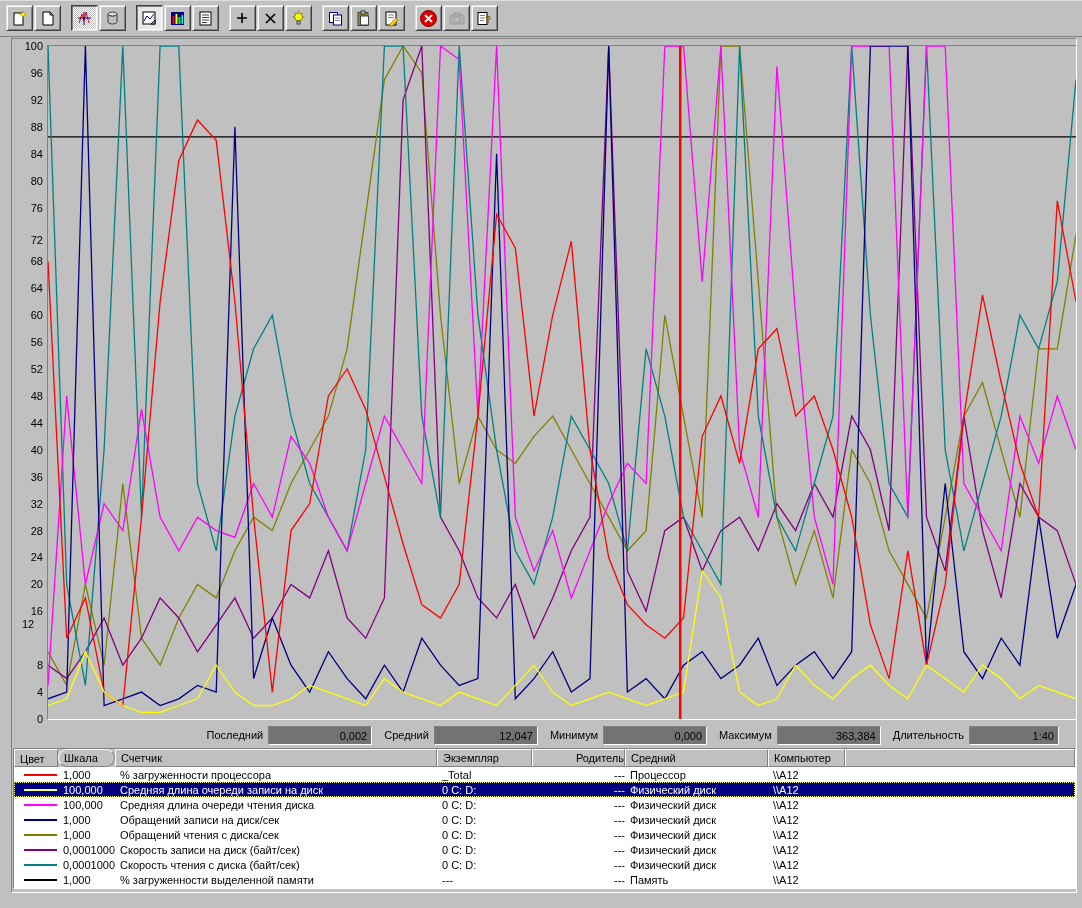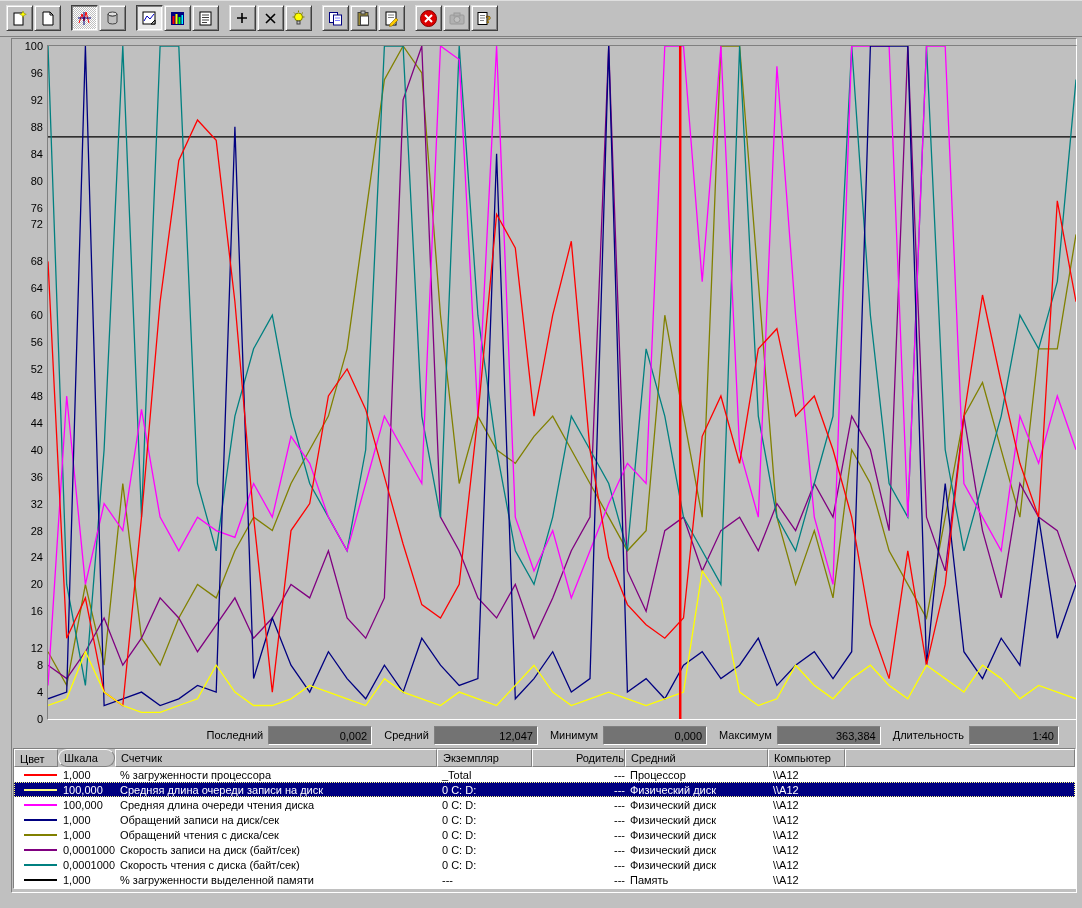--- a/index.html
+++ b/index.html
@@ -270,36 +270,36 @@
 
 <div class="view-frame">
   <div class="y-axis" id="yaxis">
       <div class="y-tick" style="top: 1px;">100</div>
       <div class="y-tick" style="top: 27.92px;">96</div>
       <div class="y-tick" style="top: 54.84px;">92</div>
       <div class="y-tick" style="top: 81.76px;">88</div>
       <div class="y-tick" style="top: 108.68px;">84</div>
       <div class="y-tick" style="top: 135.6px;">80</div>
       <div class="y-tick" style="top: 162.52px; margin-left: 48px;">76</div>
-      <div class="y-tick" style="top: 179px;">72</div>
+      <div class="y-tick" style="top: 195px;">72</div>
       <div class="y-tick" style="top: 216.36px;">68</div>
       <div class="y-tick" style="top: 243.28px;">64</div>
       <div class="y-tick" style="top: 270.2px;">60</div>
       <div class="y-tick" style="top: 297.12px; padding-left: 9px;">56</div>
       <div class="y-tick" style="top: 324.04px;">52</div>
       <div class="y-tick" style="top: 350.96px;">48</div>
       <div class="y-tick" style="top: 377.88px;">44</div>
       <div class="y-tick" style="top: 404.8px;">40</div>
       <div class="y-tick" style="top: 431.72px;">36</div>
       <div class="y-tick" style="top: 458.64px;">32</div>
       <div class="y-tick" style="top: 485.56px;">28</div>
       <div class="y-tick" style="top: 512.48px;">24</div>
       <div class="y-tick" style="top: 539.4px;">20</div>
       <div class="y-tick" style="top: 566.32px;">16</div>
-      <div class="y-tick" style="top: 603px;">12</div>
+      <div class="y-tick" style="top: 579px; text-align: center;">12</div>
       <div class="y-tick" style="top: 620.16px;">8</div>
       <div class="y-tick" style="top: 647.08px;">4</div>
       <div class="y-tick" style="top: 674px;">0</div>
     </div>
 
   <div class="plot">
     <svg id="plot-svg" viewBox="0 0 1028 673" preserveAspectRatio="none">
         <polyline points="0.0,90.9 1028.0,90.9" fill="none" stroke="#000000" stroke-width="1.3"></polyline>
         <polyline points="0.0,605.7 18.7,639.4 37.4,538.4 56.1,619.2 74.8,437.5 93.5,592.2 112.1,619.2 130.8,572.0 149.5,538.4 168.2,551.9 186.9,504.8 205.6,471.1 224.3,484.6 243.0,437.5 261.7,403.8 280.4,370.1 299.1,302.8 317.7,168.3 336.4,33.6 355.1,0.0 373.8,26.9 392.5,269.2 411.2,437.5 429.9,370.1 448.6,403.8 467.3,417.3 486.0,390.3 504.7,370.1 523.3,403.8 542.0,437.5 560.7,471.1 579.4,504.8 598.1,484.6 616.8,269.2 635.5,370.1 654.2,471.1 672.9,0.0 691.6,0.0 710.3,235.6 728.9,471.1 747.6,538.4 766.3,484.6 785.0,551.9 803.7,403.8 822.4,437.5 841.1,504.8 859.8,538.4 878.5,572.0 897.2,471.1 915.9,370.1 934.5,336.5 953.2,403.8 971.9,471.1 990.6,302.8 1009.3,302.8 1028.0,188.4" fill="none" stroke="#808000" stroke-width="1.3"></polyline>
         <polyline points="0.0,619.2 18.7,632.6 37.4,605.7 56.1,572.0 74.8,619.2 93.5,592.2 112.1,551.9 130.8,572.0 149.5,605.7 168.2,578.8 186.9,551.9 205.6,592.2 224.3,572.0 243.0,538.4 261.7,551.9 280.4,504.8 299.1,572.0 317.7,592.2 336.4,551.9 355.1,53.8 373.8,0.0 392.5,471.1 411.2,504.8 429.9,551.9 448.6,572.0 467.3,538.4 486.0,592.2 504.7,551.9 523.3,504.8 542.0,471.1 560.7,0.0 579.4,524.9 598.1,565.3 616.8,484.6 635.5,471.1 654.2,524.9 672.9,484.6 691.6,471.1 710.3,504.8 728.9,457.6 747.6,484.6 766.3,437.5 785.0,471.1 803.7,370.1 822.4,403.8 841.1,484.6 859.8,0.0 878.5,471.1 897.2,524.9 915.9,370.1 934.5,484.6 953.2,551.9 971.9,437.5 990.6,471.1 1009.3,484.6 1028.0,538.4" fill="none" stroke="#800080" stroke-width="1.3"></polyline>

